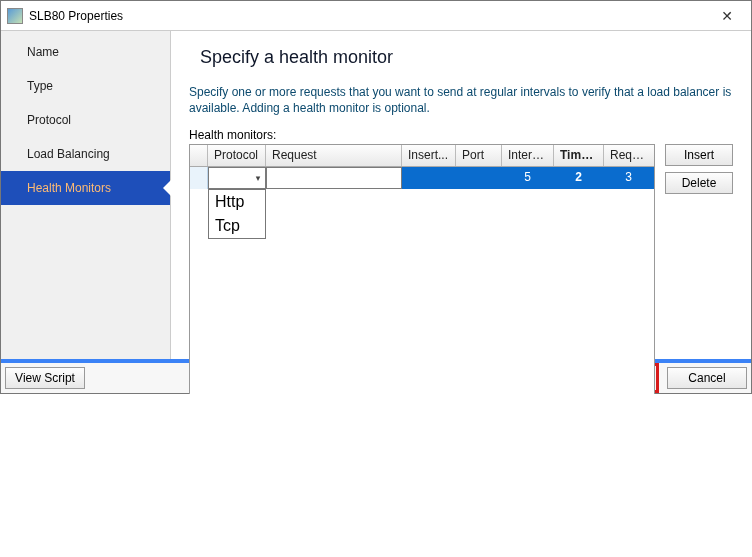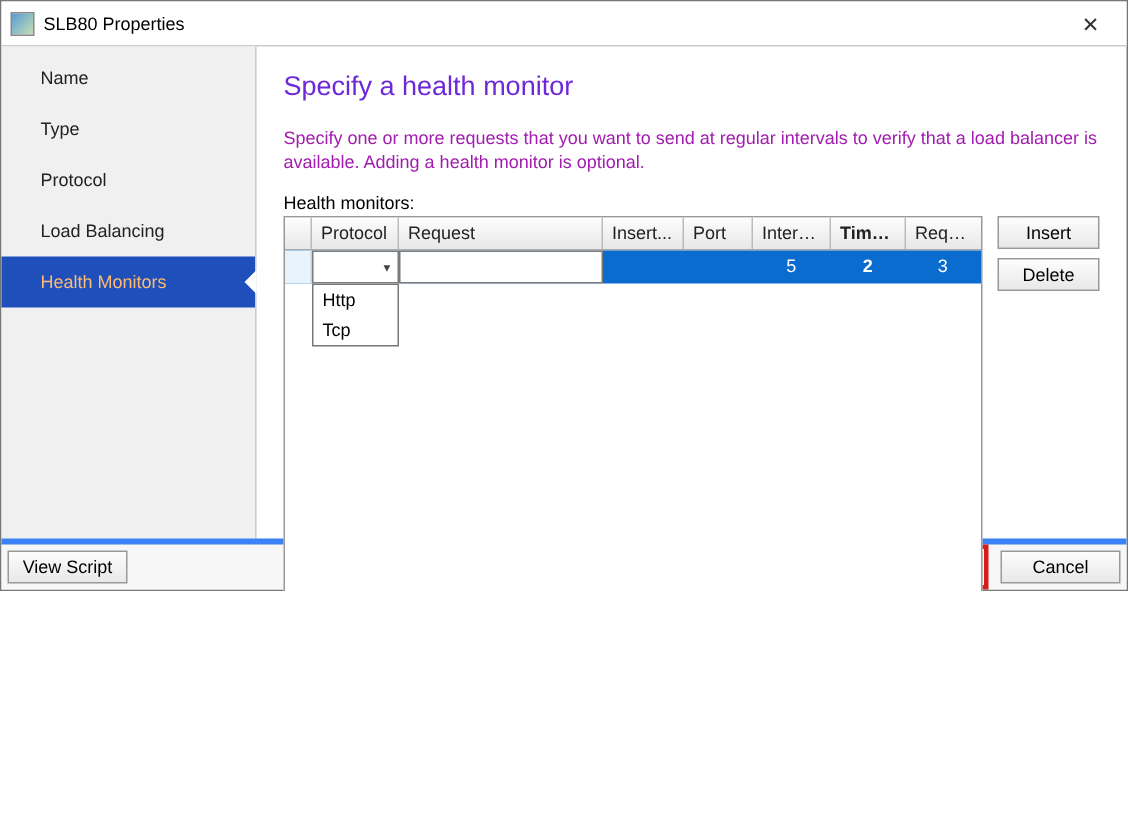--- a/index.html
+++ b/index.html
@@ -76,28 +76,28 @@
     border-right:8px solid #fff;
   }
   .main {
     flex:1;
     padding:16px 18px 8px 18px;
     display:flex;
     flex-direction:column;
     min-width:0;
   }
   .heading {
-    color:#6d28d9;
+    color:#0f172a;
     font-size:18px;
-    margin:0 0 16px 0;
+    margin:0 0 16px 11px;
     font-weight:400;
   }
   .desc {
     font-size:12px;
-    color:#a21caf;
+    color:#0c4a6e;
     line-height:1.35;
     margin-bottom:12px;
   }
   .label {
     font-size:12px;
     margin-bottom:2px;
   }
   .grid-area {
     display:flex;
     gap:10px;
@@ -189,21 +189,21 @@
     background:#fff;color:#000;
     font-size:12px;padding:2px 4px;outline:none;
   }
   .dropdown-list {
     position:absolute;
     top:44px;
     left:18px;
     width:58px;
     background:#fff;
     border:1px solid #777;
-    font-size:12px;
+    font-size:16px;
     z-index:5;
   }
   .dropdown-list div {
     padding:3px 6px;
     cursor:pointer;
   }
   .side-buttons {
     width:68px;
     display:flex;
     flex-direction:column;

